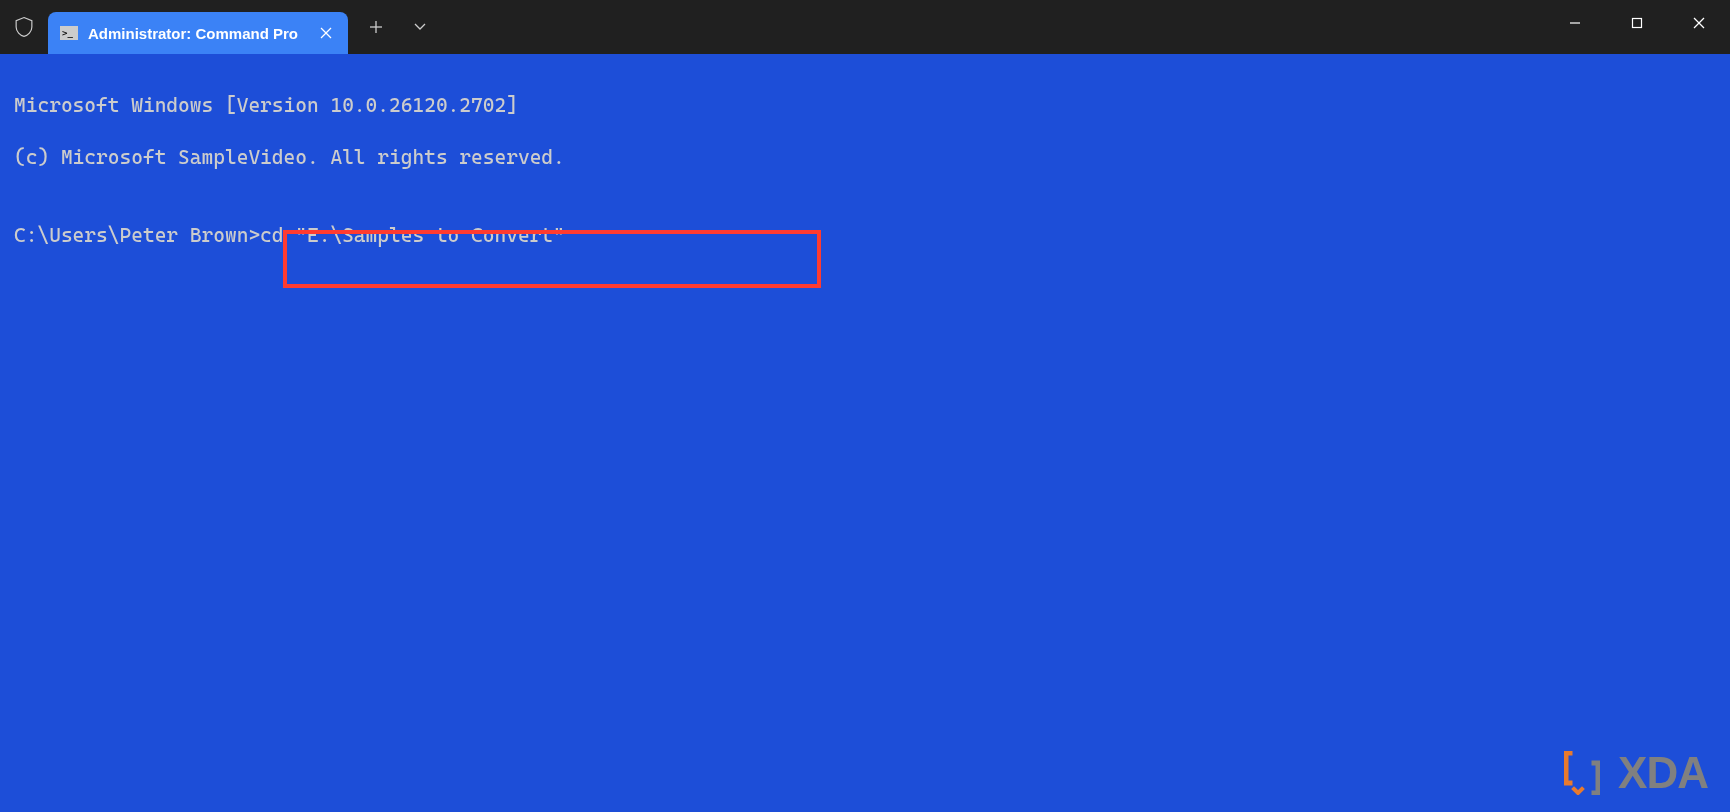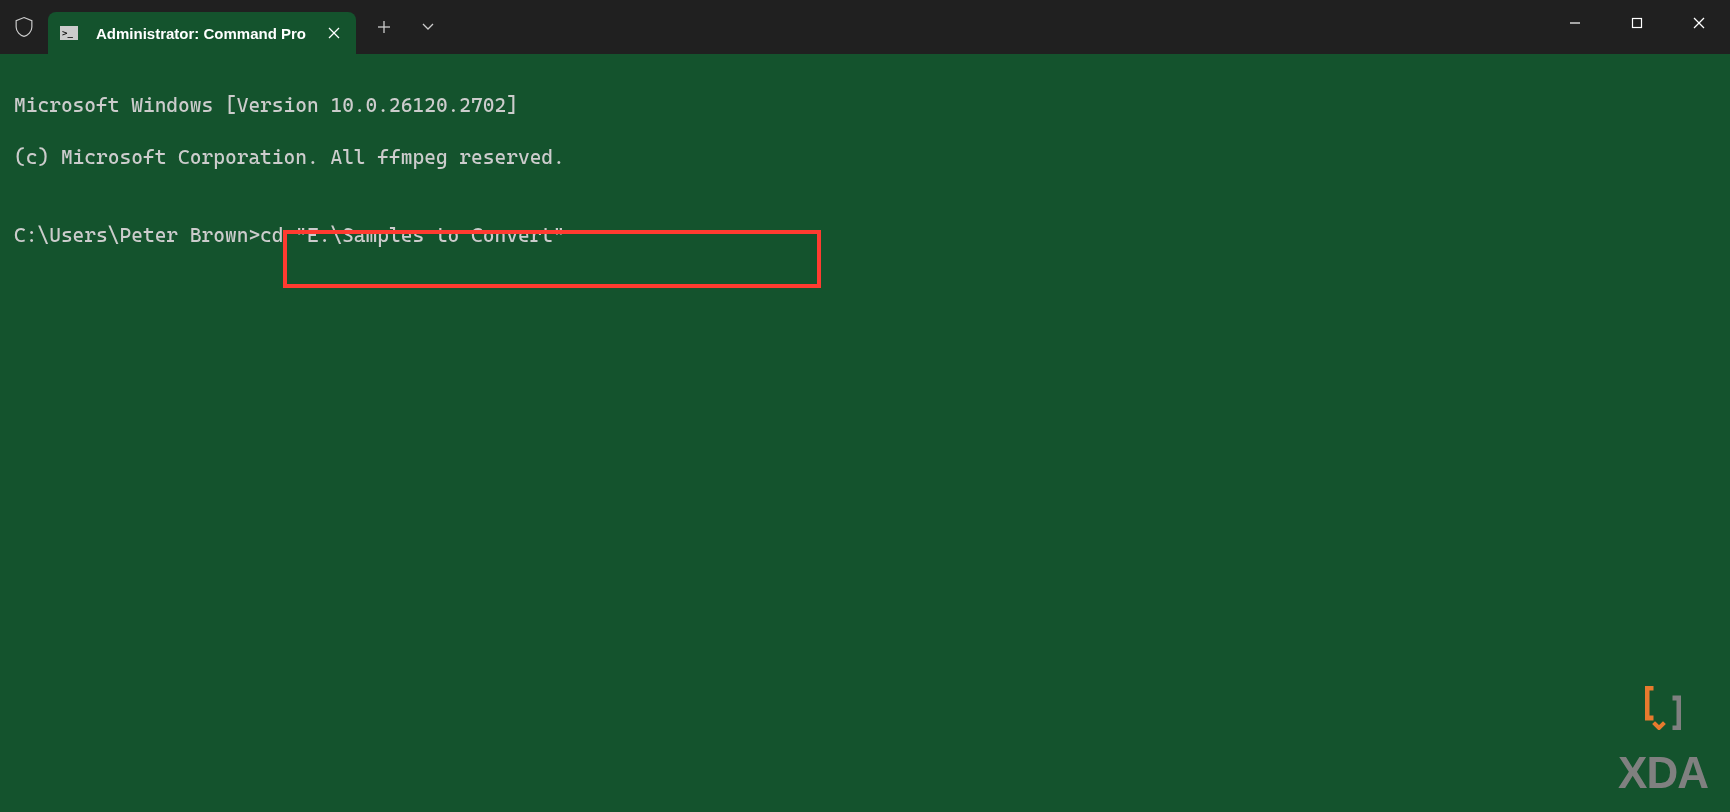--- a/index.html
+++ b/index.html
@@ -31,28 +31,28 @@
     }
     .shield-icon {
       width: 20px;
       height: 22px;
       stroke: #cccccc;
       fill: none;
       stroke-width: 1.5;
     }
     .tab {
       height: 42px;
-      background: #14532d;
+      background: #3b82f6;
       border-top-left-radius: 8px;
       border-top-right-radius: 8px;
       display: flex;
       align-items: center;
       padding: 0 12px;
       margin-top: 12px;
-      gap: 18px;
+      gap: 10px;
       min-width: 300px;
     }
     .tab-icon {
       width: 18px;
       height: 14px;
       background: #cccccc;
       position: relative;
     }
     .tab-icon::after {
       content: '>_';
@@ -118,21 +118,21 @@
       align-items: center;
       justify-content: center;
       color: #ffffff;
       cursor: pointer;
     }
     .win-icon {
       width: 12px;
       height: 12px;
     }
     .terminal {
-      background: #14532d;
+      background: #1d4ed8;
       color: #cccccc;
       font-family: 'Cascadia Mono', 'Consolas', monospace;
       font-size: 20px;
       line-height: 1.3;
       padding: 12px 14px;
       height: calc(100% - 54px);
       white-space: pre;
       position: relative;
     }
     .terminal-line {
@@ -143,21 +143,20 @@
       position: absolute;
       pointer-events: none;
     }
     .xda-logo {
       position: absolute;
       right: 22px;
       bottom: 14px;
       display: flex;
       align-items: center;
       gap: 18px;
-      flex-direction: column;
     }
     .xda-bracket {
       width: 36px;
       height: 44px;
     }
     .xda-text {
       font-family: Arial, sans-serif;
       font-size: 44px;
       font-weight: 900;
       color: #808080;
@@ -219,21 +218,21 @@
       <svg class="win-icon" viewBox="0 0 12 12">
         <line x1="1" y1="1" x2="11" y2="11" stroke="#ffffff" stroke-width="1.2"></line>
         <line x1="11" y1="1" x2="1" y2="11" stroke="#ffffff" stroke-width="1.2"></line>
       </svg>
     </div>
   </div>
 </div>
 
 <div class="terminal">
 <span class="terminal-line">Microsoft Windows [Version 10.0.26120.2702]</span>
-<span class="terminal-line">(c) Microsoft Corporation. All ffmpeg reserved.</span>
+<span class="terminal-line">(c) Microsoft SampleVideo. All rights reserved.</span>
 <span class="terminal-line"></span>
 <span class="terminal-line">C:\Users\Peter Brown&gt;cd "E:\Samples to Convert"</span>
 <span class="terminal-line"></span>
 <span class="terminal-line"></span>
 <div class="highlight-box" style="left:283px; top:176px; width:538px; height:58px;"></div>
 </div>
 
 <div class="xda-logo">
   <svg class="xda-bracket" viewBox="0 0 36 44">
     <path d="M 6 2 L 2 2 L 2 32 L 6 32" stroke="#e87a2e" stroke-width="5" fill="none" stroke-linecap="square"></path>

